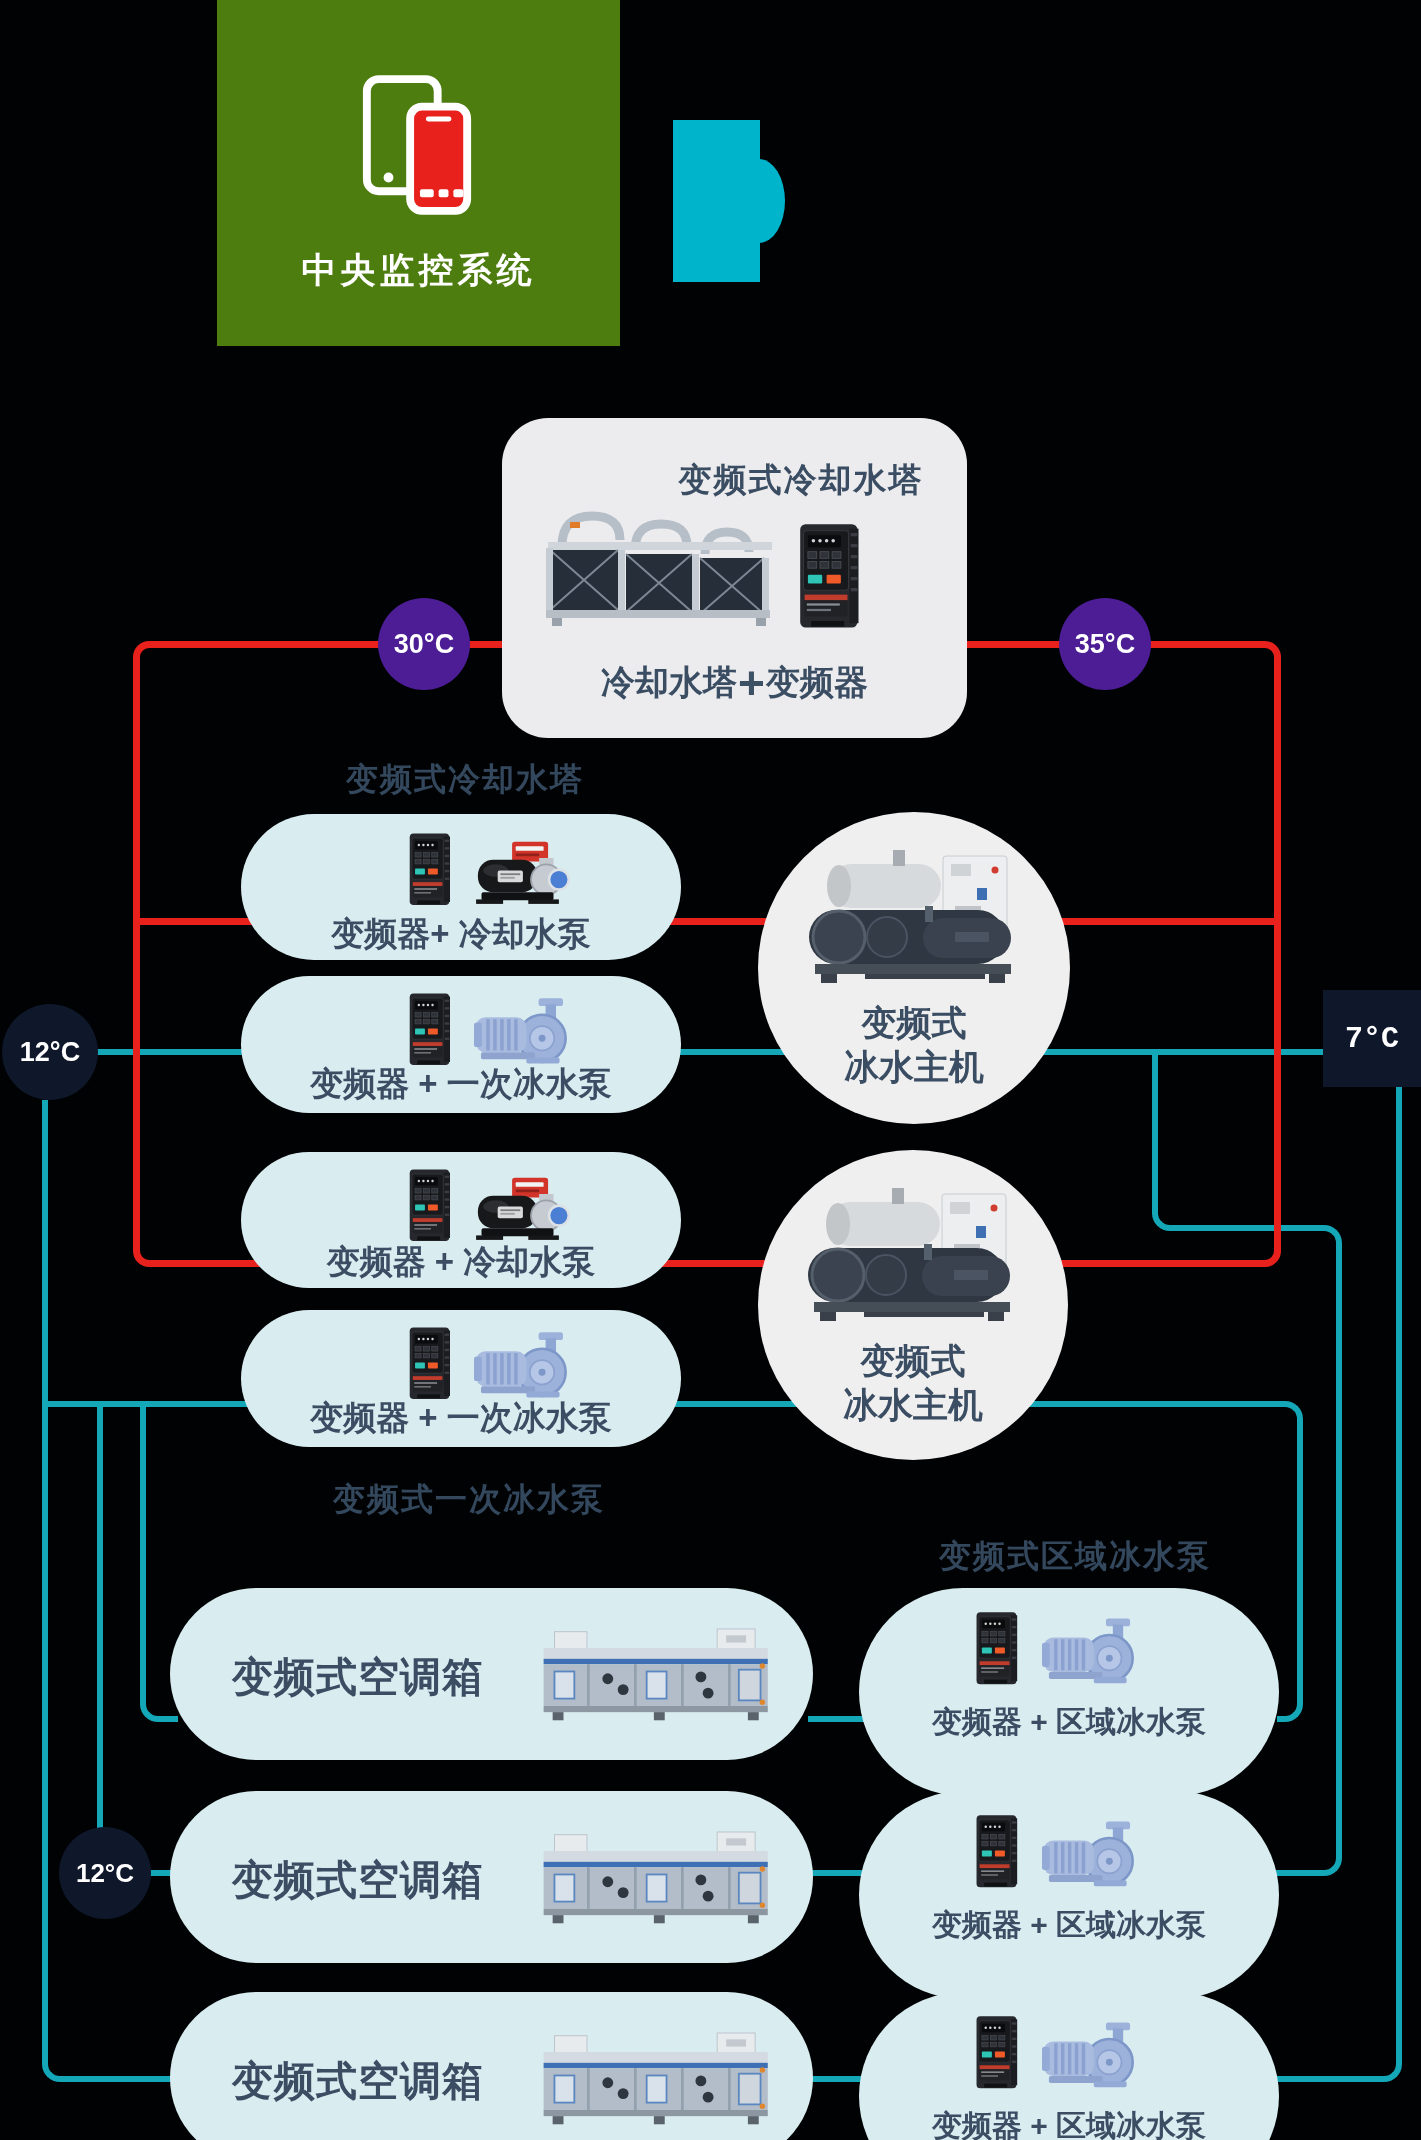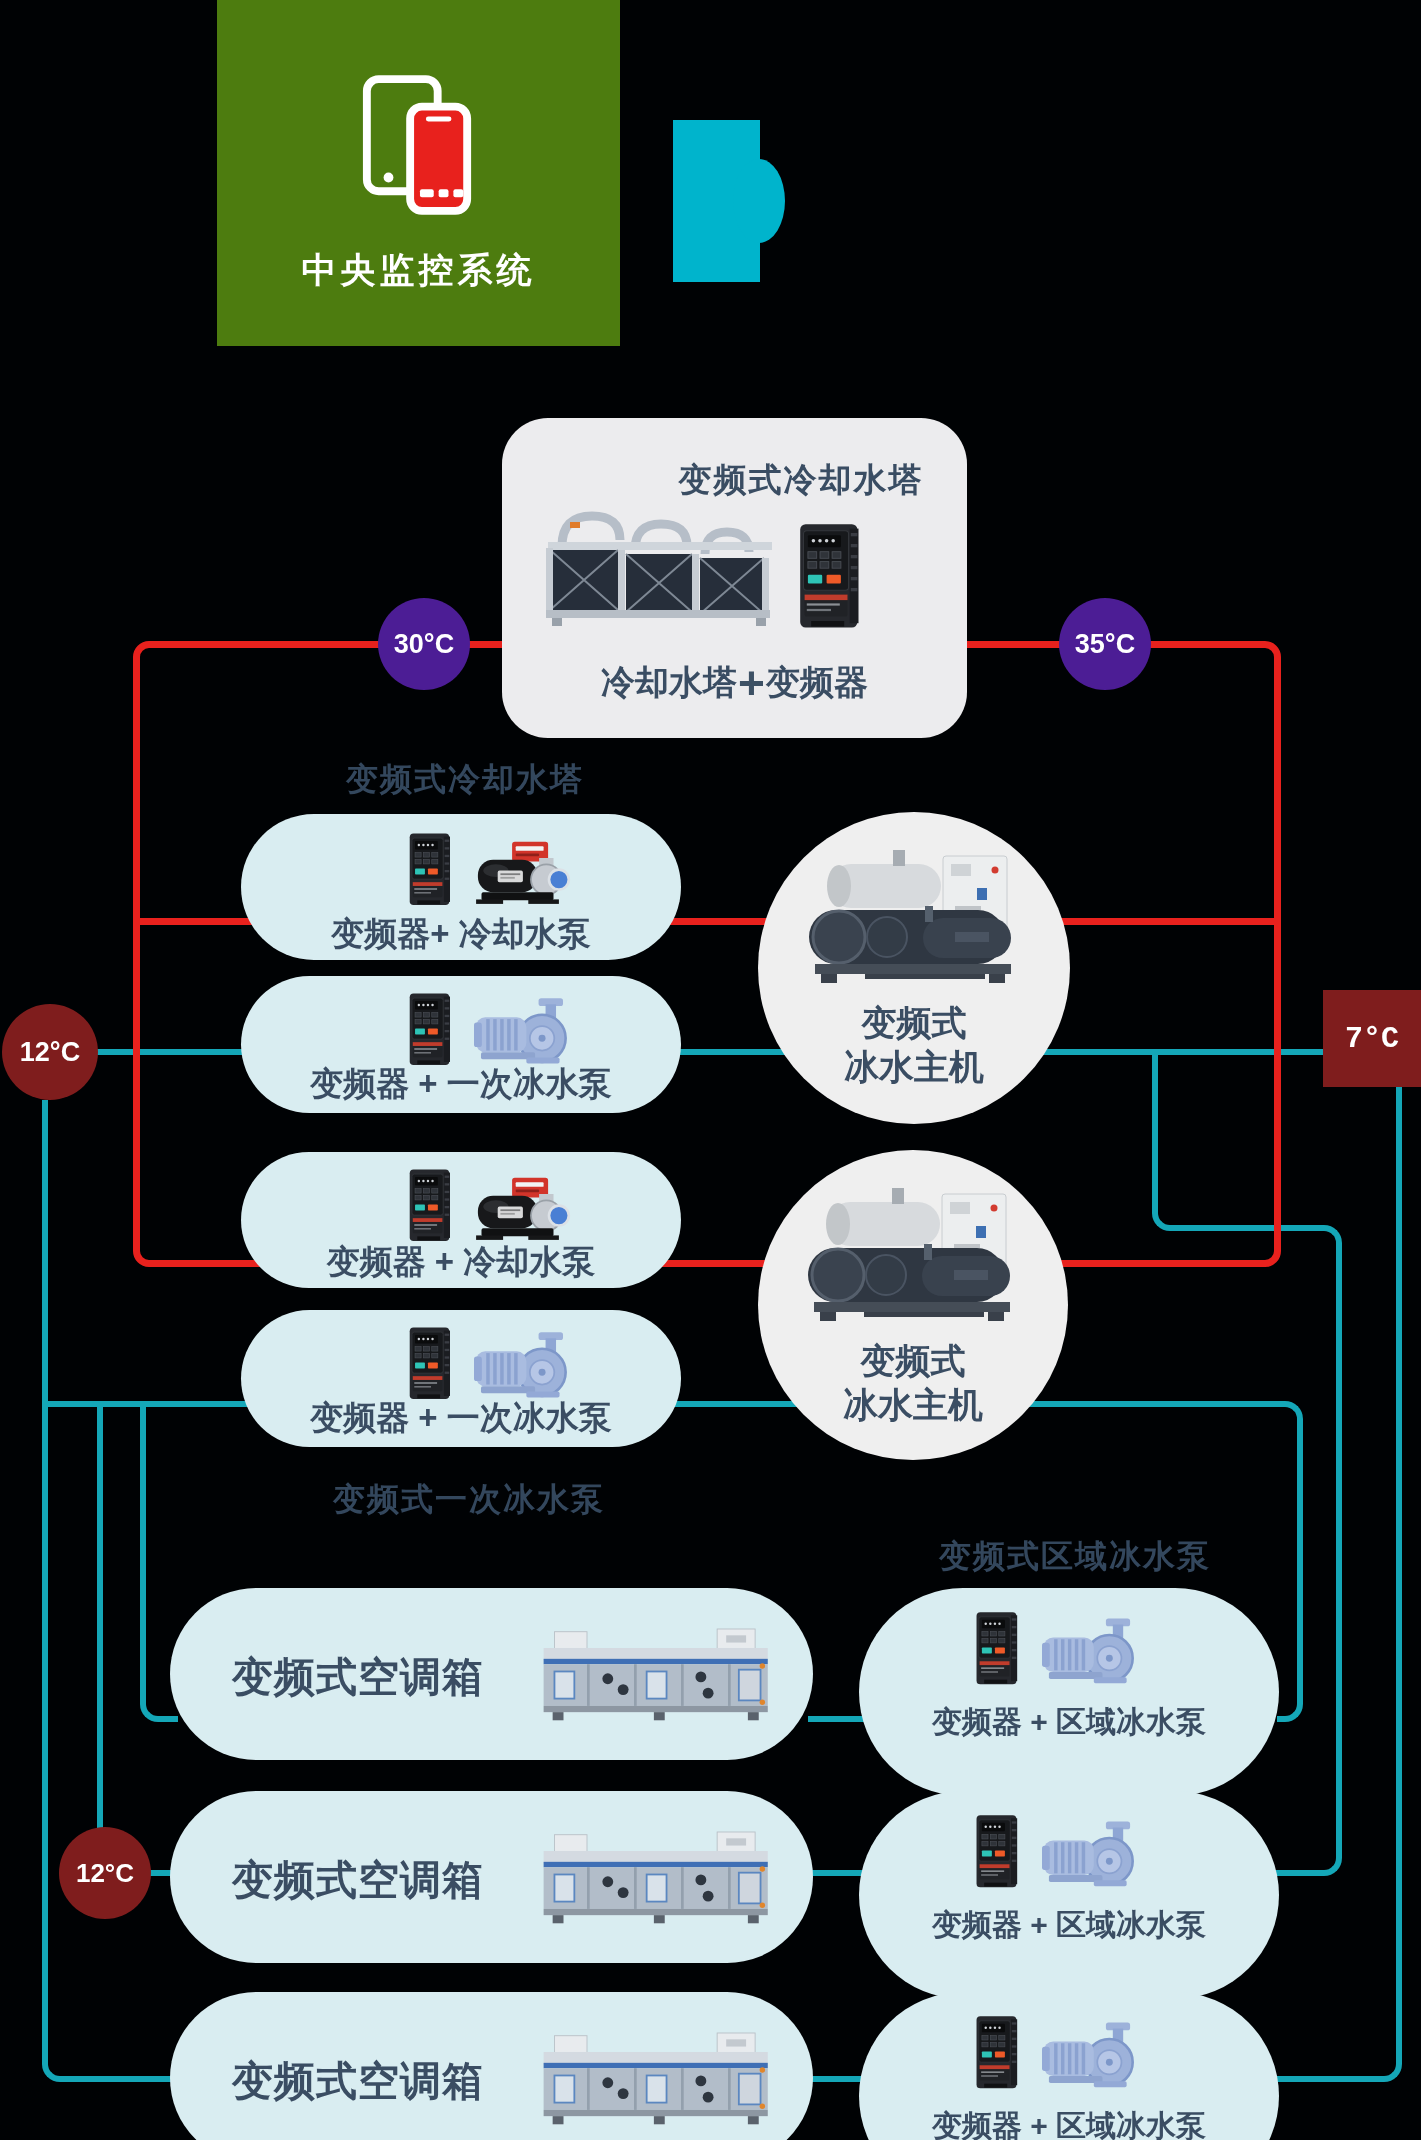--- a/index.html
+++ b/index.html
@@ -17,21 +17,21 @@
   .elb{position:absolute;box-sizing:border-box;background:transparent;}
   .elb-bl{border-left:6px solid #14a7b8;border-bottom:6px solid #14a7b8;border-bottom-left-radius:18px;}
   .elb-br{border-right:6px solid #14a7b8;border-bottom:6px solid #14a7b8;border-bottom-right-radius:18px;}
   .elb-tr{border-top:6px solid #14a7b8;border-right:6px solid #14a7b8;border-top-right-radius:18px;}
   
   .pill{position:absolute;background:#d9edf1;border-radius:999px;}
   .graybox{position:absolute;background:#ececee;border-radius:46px;}
   .gcircle{position:absolute;background:#efefef;border-radius:50%;}
   .badge-red{position:absolute;background:#4c1d95;border-radius:50%;display:flex;align-items:center;justify-content:center;
              color:#fff;font-weight:bold;font-size:27px;}
-  .badge-blue{position:absolute;background:#7f1d1d;display:flex;align-items:center;justify-content:center;
+  .badge-blue{position:absolute;background:#0f172a;display:flex;align-items:center;justify-content:center;
               color:#fff;font-weight:bold;}
   .slate{color:#3a4d63;font-weight:bold;}
   .lbl{position:absolute;color:#33475d;font-weight:bold;font-size:32px;letter-spacing:2px;white-space:nowrap;}
   .ctext{position:absolute;text-align:center;white-space:nowrap;}
   .header-box{position:absolute;display:flex;flex-direction:column;align-items:center;justify-content:flex-end;}
   .header-label{color:#fff;font-weight:bold;font-size:35px;letter-spacing:4px;margin-bottom:52px;white-space:nowrap;}
 </style>
 </head>
 <body>
 

